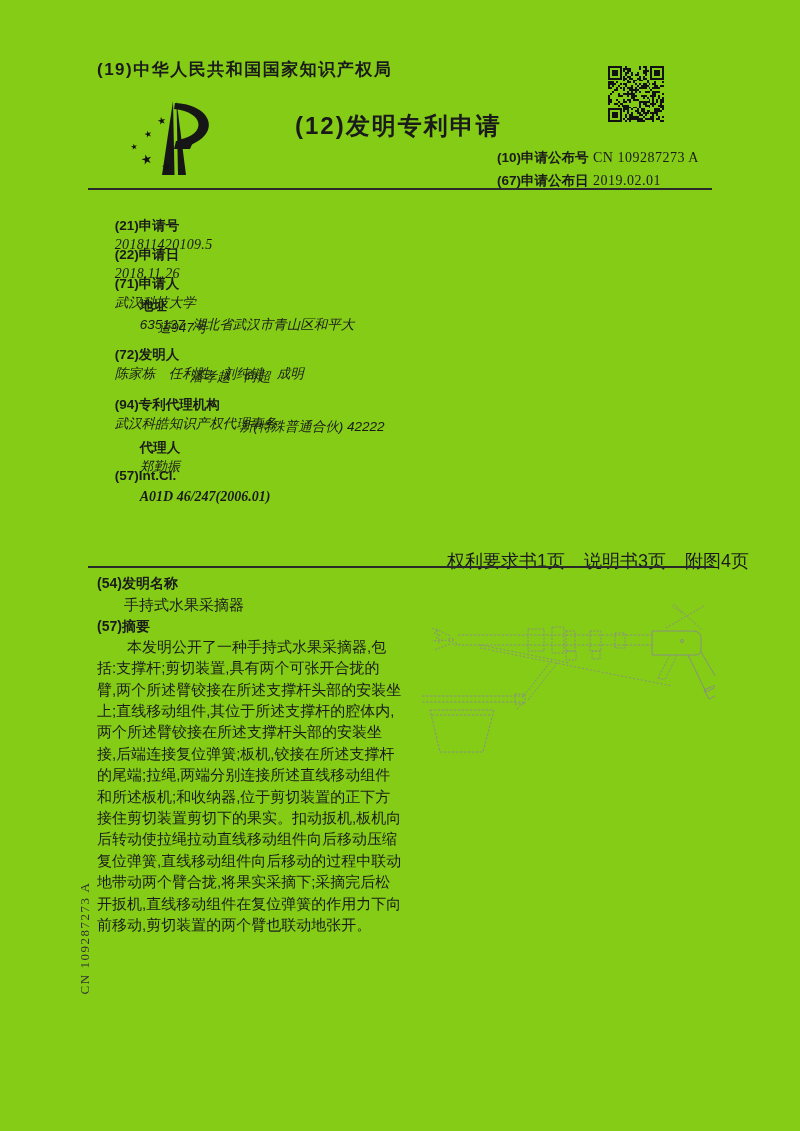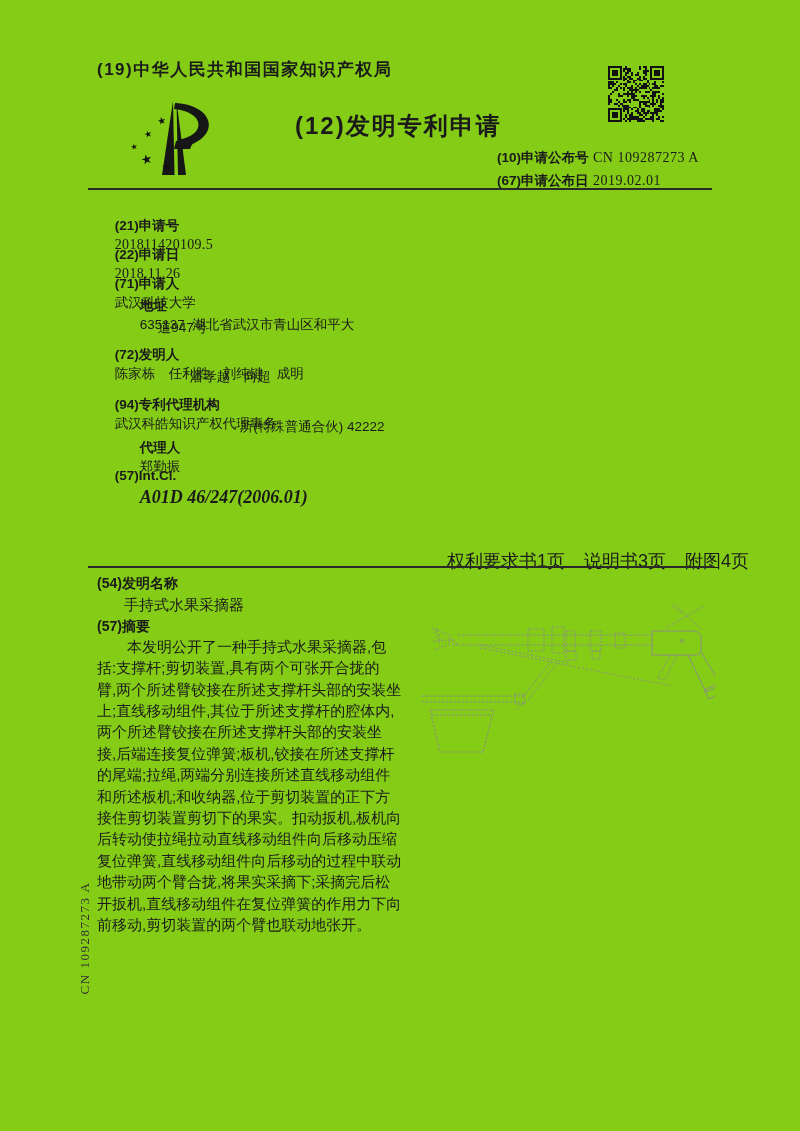--- a/index.html
+++ b/index.html
@@ -10,27 +10,27 @@
   }
   .abs{position:absolute;}
   .office{left:97px;top:58px;font-size:17px;font-weight:600;letter-spacing:1.5px;}
   .doctype{left:295px;top:110px;font-size:24px;font-weight:700;letter-spacing:2px;}
   .pubrow{left:497px;white-space:nowrap;}
   .pubrow .plbl{font-size:13.5px;font-weight:700;}
   .pubrow .pval{font-size:14px;font-family:"Liberation Serif",serif;letter-spacing:.5px;}
   .hr{left:88px;width:624px;height:2px;background:#2a2a2a;}
   .bib{left:97px;white-space:pre;}
   .lbl{font-size:13.5px;font-weight:700;}
-  .val{font-size:13.5px;}
+  .val{font-size:13.5px;font-style:italic;}
   .num{font-family:"Liberation Serif",serif;font-size:14px;letter-spacing:.3px;}
   .ind1{left:122px;}
   .ind2{left:140px;}
   .ind3{left:172px;}
   .ind4{left:222px;}
-  .itcl{font-family:"Liberation Serif",serif;font-style:italic;font-weight:600;font-size:18px;}
+  .itcl{font-family:"Liberation Serif",serif;font-style:italic;font-weight:600;font-size:14px;}
   .pagesinfo{left:433px;top:549px;width:280px;text-align:right;font-size:18px;white-space:nowrap;}
   .pagesinfo span{margin-left:14px;}
   .sec-lbl{font-size:14px;font-weight:700;}
   .sec-val{font-size:15px;}
   .abstract-line{left:97px;width:340px;font-size:15px;line-height:21.4px;white-space:pre;}
   .indent{padding-left:30px;}
   .side{
     left:28px;top:930px;width:114px;text-align:center;
     transform:rotate(-90deg);transform-origin:center;
     font-family:"Liberation Serif",serif;font-size:13px;letter-spacing:1.5px;color:#333;

